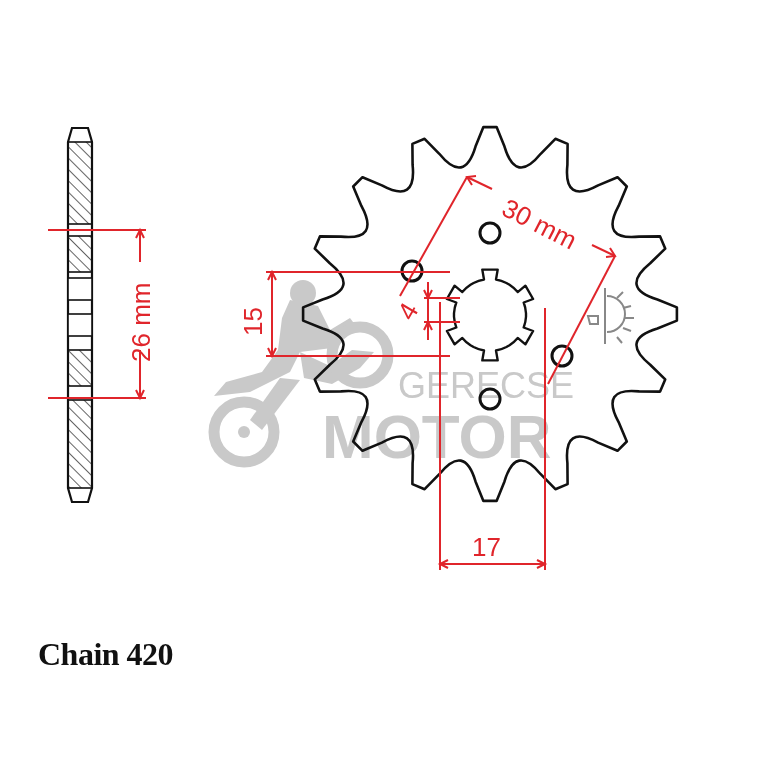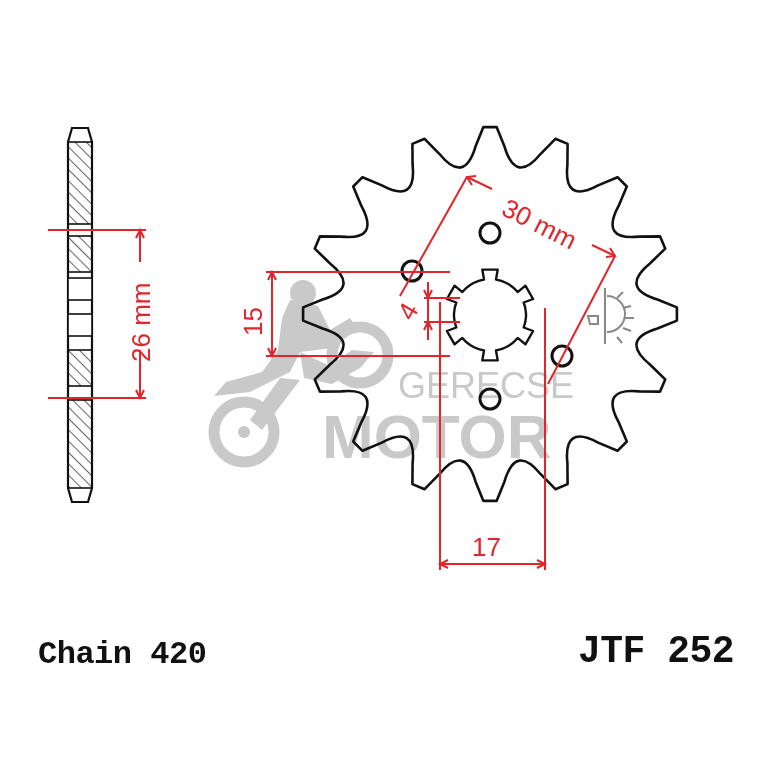--- a/index.html
+++ b/index.html
@@ -1,20 +1,20 @@
 <!DOCTYPE html>
 <html><head>
 <meta charset="utf-8">
 <style>
   html,body{margin:0;padding:0;background:#ffffff;}
   #stage{position:relative;width:770px;height:770px;overflow:hidden;background:#fff;}
   svg{position:absolute;left:0;top:0;}
   .dim-text{font-family:"Liberation Sans",sans-serif;fill:#e0252b;font-size:26px;}
   .wm-text{font-family:"Liberation Sans",sans-serif;fill:#c9c9c9;}
-  .caption{position:absolute;font-family:Liberation Mono, monospace;font-weight:bold;color:#111;font-size:32px;letter-spacing:-0.5px;}
+  .caption{position:absolute;font-family:Liberation Serif, serif;font-weight:bold;color:#111;font-size:32px;letter-spacing:-0.5px;}
   #chain-label{left:38px;top:636px;}
   #part-number{left:578px;top:630px;font-size:38px;}
 </style>
 </head>
 <body>
 
 <div id="stage">
 
   <svg width="770" height="770" viewBox="0 0 770 770">
     <defs>
@@ -109,14 +109,13 @@
       <line x1="617" y1="298" x2="623" y2="292"></line>
       <line x1="623" y1="308" x2="631" y2="306"></line>
       <line x1="625" y1="318" x2="634" y2="318"></line>
       <line x1="623" y1="328" x2="631" y2="331"></line>
       <line x1="617" y1="337" x2="622" y2="343"></line>
       <path d="M588 316 L598 316 L598 324 L590 324 Z"></path>
     </g>
   </svg>
 
   <div class="caption" id="chain-label">Chain 420</div>
-  <div class="caption" id="part-number">JTF 252</div>
 </div>
 
 </body></html>

